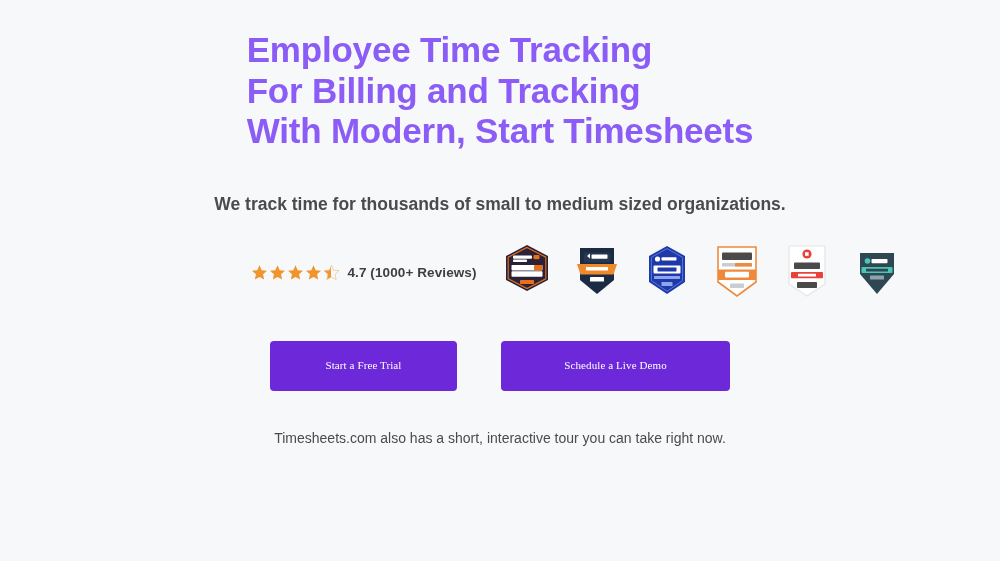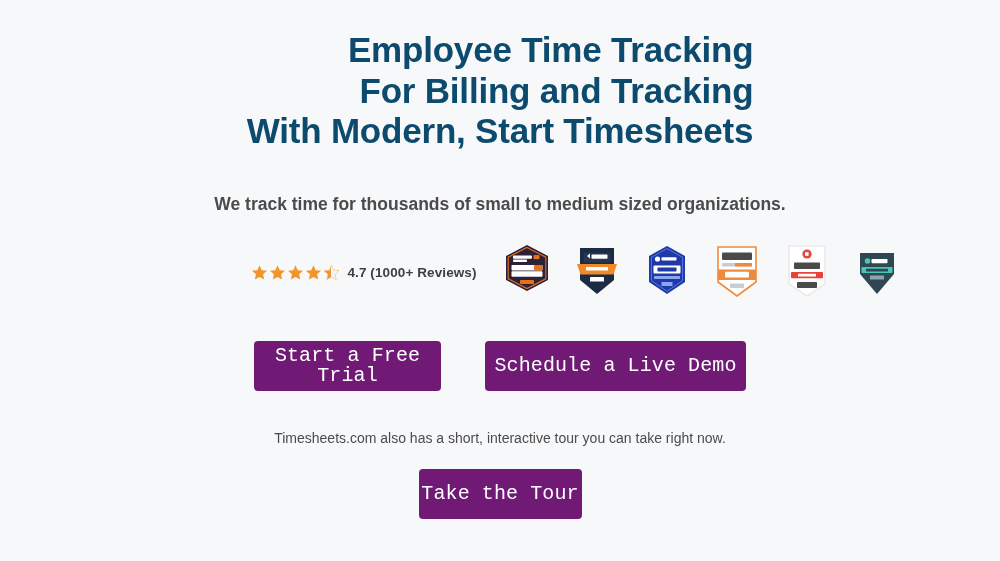--- a/index.html
+++ b/index.html
@@ -21,25 +21,25 @@
     width: 1000px;
     height: 561px;
     display: flex;
     flex-direction: column;
     align-items: center;
     padding-top: 30px;
   }
 
   
   .headline {
-    text-align: right;
+    text-align: left;
     font-size: 35px;
     line-height: 40.5px;
     font-weight: 700;
-    color: #0c4a6e;
+    color: #8b5cf6;
     letter-spacing: -0.2px;
   }
   .headline-line { display: block; white-space: nowrap; }
 
   
   .subheadline {
     margin-top: 40px;
     font-size: 17.5px;
     line-height: 24px;
     font-weight: 600;
@@ -98,37 +98,37 @@
 
   
   .cta-row {
     margin-top: 39px;
     display: flex;
     align-items: center;
     gap: 44px;
   }
 
   .btn {
-    background: #701a75;
+    background: #6d28d9;
     color: #ffffff;
     border: none;
     border-radius: 4px;
-    font-family: Liberation Mono, monospace;
-    font-size: 20px;
+    font-family: Liberation Serif, serif;
+    font-size: 11px;
     font-weight: 400;
     letter-spacing: 0.1px;
     cursor: pointer;
     display: inline-flex;
     align-items: center;
     justify-content: center;
     line-height: 1;
   }
 
   .btn-primary   { width: 187px; height: 50px; }
-  .btn-secondary { width: 261px; height: 50px; }
+  .btn-secondary { width: 229px; height: 50px; }
   .btn-tour      { width: 163px; height: 50px; }
 
   
   .tour-note {
     margin-top: 37px;
     font-size: 14px;
     line-height: 20px;
     color: #4b4b4b;
     text-align: center;
     font-weight: 400;
@@ -245,17 +245,14 @@
     </div>
   </div>
 
   <div class="cta-row">
     <button class="btn btn-primary">Start a Free Trial</button>
     <button class="btn btn-secondary">Schedule a Live Demo</button>
   </div>
 
   <p class="tour-note">Timesheets.com also has a short, interactive tour you can take right now.</p>
 
-  <div class="tour-btn-wrap">
-    <button class="btn btn-tour">Take the Tour</button>
-  </div>
 
 </div>
 
 </body></html>

